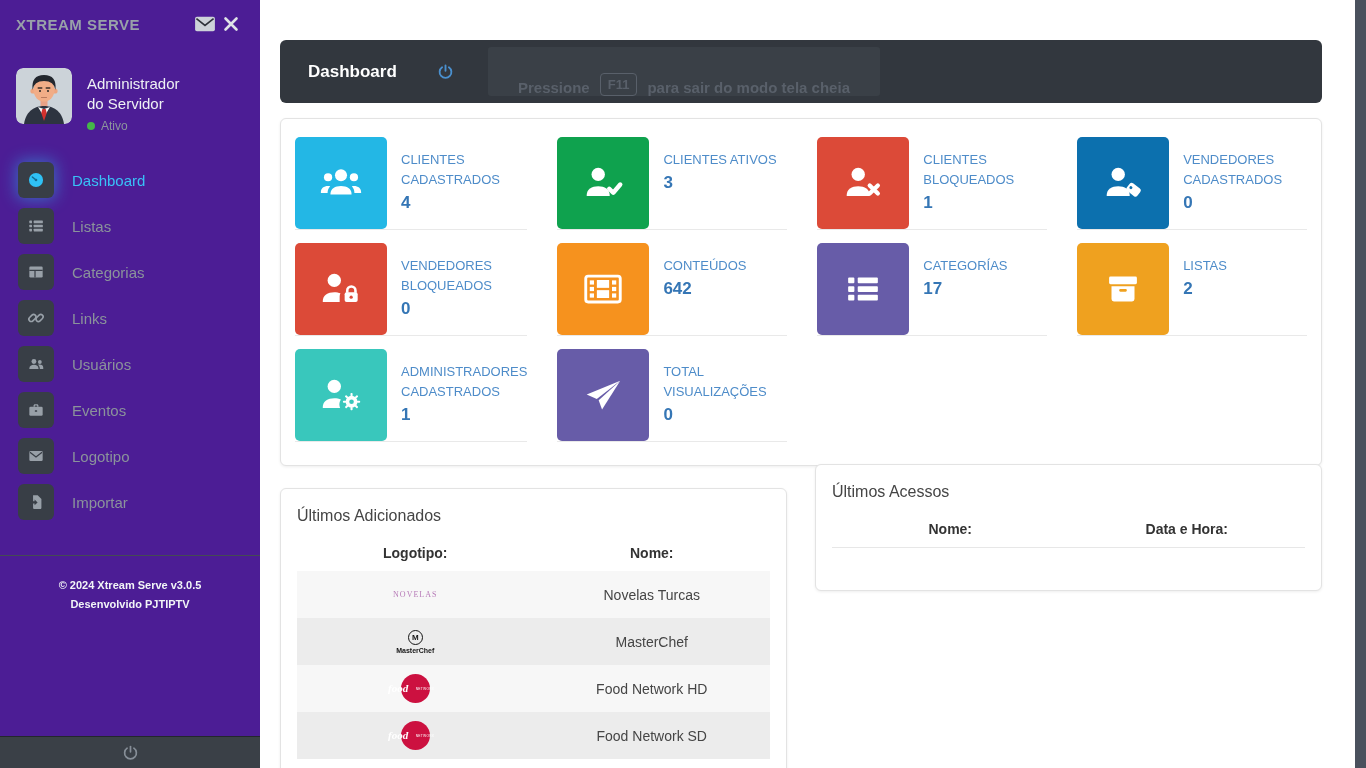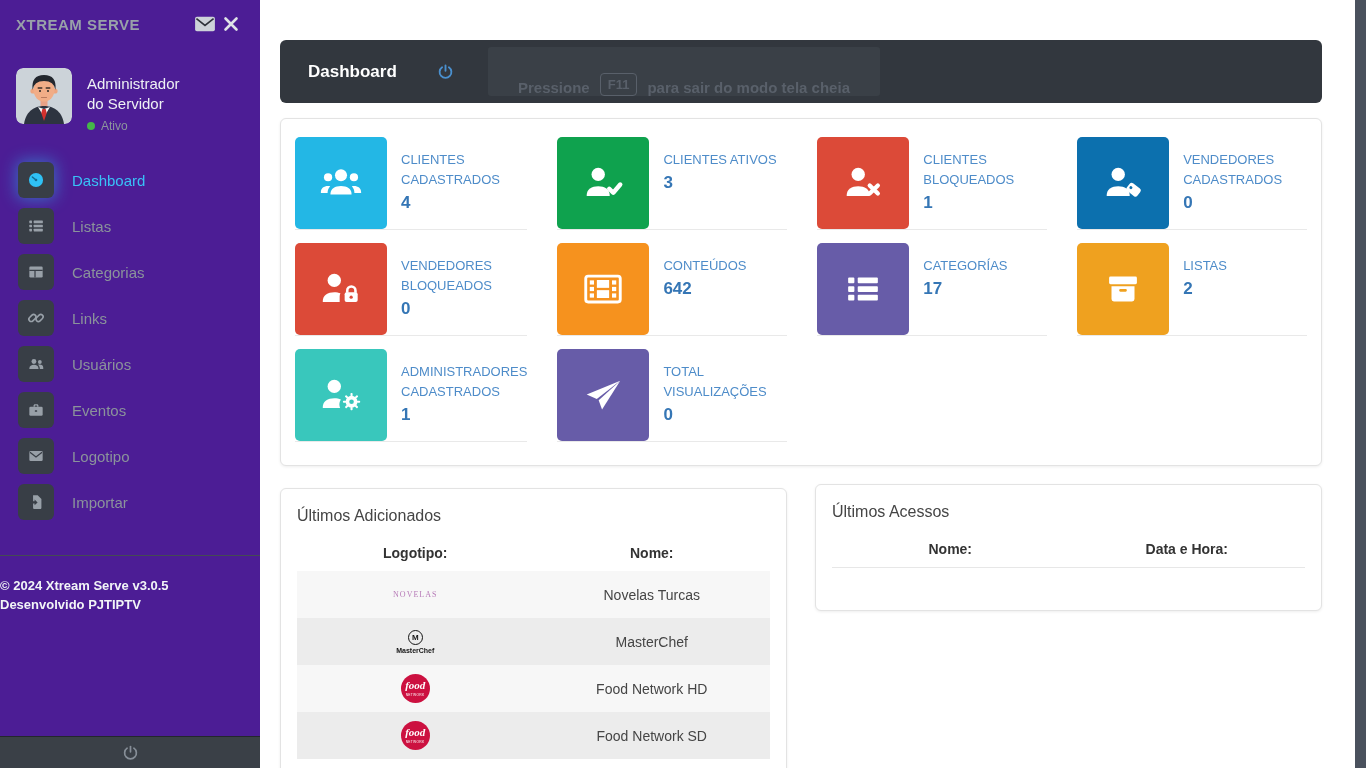--- a/index.html
+++ b/index.html
@@ -19,21 +19,21 @@
   .user-name{color:#eef1f4;font-size:15px;line-height:20px}
   .user-status{margin-top:5px;font-size:12px;color:#8d959d;display:flex;align-items:center;gap:6px}
   .dot{width:8px;height:8px;border-radius:50%;background:#45b649;display:inline-block}
   .menu{padding-top:16px}
   .menu-item{height:46px;display:flex;align-items:center;padding:0 16px 0 18px;cursor:pointer}
   .mi-icon{width:36px;height:36px;border-radius:6px;background:#383e46;display:flex;align-items:center;justify-content:center;flex:none}
   .mi-label{margin-left:18px;font-size:15px;color:#8b939b}
   .menu-item.active .mi-icon{box-shadow:0 0 16px 2px rgba(41,194,247,.45)}
   .menu-item.active .mi-label{color:#39c2f7}
   .side-divider{border-top:1px solid #454b53;margin-top:30px}
-  .side-footer{padding-top:20px;text-align:left;color:#f2f5f7;font-size:13px;font-weight:bold;line-height:19px}
+  .side-footer{padding-top:20px;text-align:center;color:#f2f5f7;font-size:11px;font-weight:bold;line-height:19px}
   .power-bar{position:absolute;left:0;bottom:0;width:260px;height:31px;background:#3a4047;
     border-top:1px solid #23272d;display:flex;align-items:center;justify-content:center;cursor:pointer;color:#868e97}
   
   .scrollbar{position:absolute;right:0;top:0;width:11px;height:768px;background:#4a515d}
   
   .topbar{position:absolute;left:280px;top:40px;width:1042px;height:63px;background:#32373e;border-radius:6px;
     display:flex;align-items:center;padding:0 28px;box-sizing:border-box}
   .topbar-title{color:#ffffff;font-size:17px;font-weight:bold}
   .topbar-power{margin-left:40px;color:#4a90cf;display:flex;align-items:center;cursor:pointer}
   .fs-notice{position:absolute;left:208px;top:7px;width:392px;height:49px;background:#3a4047;border-radius:3px;
@@ -46,35 +46,35 @@
   .stat-card{height:92px;display:flex;border-bottom:1px solid #e9e9e9;cursor:pointer}
   .stat-icon{width:92px;height:92px;border-radius:5px;flex:none;display:flex;align-items:center;justify-content:center}
   .stat-icon .hole{fill:var(--hole,#888)}
   .stat-text{padding:13px 0 0 14px;min-width:0}
   .stat-label{color:#4e8cc9;font-size:13px;line-height:20px;max-width:128px}
   .stat-value{color:#3576b5;font-size:17px;font-weight:bold;margin-top:3px}
   
   .panel{position:absolute;background:#fff;border:1px solid #e3e3e3;border-radius:6px;
     box-shadow:0 1px 3px rgba(0,0,0,.07);box-sizing:border-box;padding:18px 16px 0}
   .left-panel{left:280px;top:488px;width:507px;height:312px}
-  .right-panel{left:815px;top:484px;width:507px;height:127px}
+  .right-panel{left:815px;top:464px;width:507px;height:127px}
   .panel-title{text-align:left;font-size:16px;color:#454545}
   .col-heads{display:flex;margin-top:20px;padding-bottom:10px}
   .col-h{flex:1;text-align:center;font-weight:bold;font-size:14px;color:#333}
   .rule{border-top:1px solid #e7e7e7}
   .t-row{display:flex;align-items:center;height:47px}
   .t-row.odd{background:#f7f7f7}
   .t-row.even{background:#ececec}
   .t-cell{flex:1;display:flex;align-items:center;justify-content:center;font-size:14px;color:#454545}
   
   .logo-novelas{font-family:"Liberation Serif",serif;font-size:8px;color:#b77bb8;letter-spacing:1px}
   .logo-mc{display:flex;flex-direction:column;align-items:center;color:#141414}
   .mc-ring{width:15px;height:15px;border:1.5px solid #141414;border-radius:50%;display:flex;align-items:center;justify-content:center;font-size:8px;font-weight:bold;box-sizing:border-box}
   .mc-name{font-size:7px;font-weight:bold;margin-top:2px}
-  .logo-food{width:29px;height:29px;border-radius:50%;background:#cc1140;color:#fff;display:flex;flex-direction:column;align-items:center;justify-content:center;line-height:1}
+  .logo-food{width:29px;height:29px;border-radius:50%;background:#cc1140;color:#fff;display:flex;flex-direction:row;align-items:center;justify-content:center;line-height:1}
   .food-word{font-style:italic;font-weight:bold;font-size:11px;font-family:"Liberation Serif",serif}
   .food-sub{font-size:6px;transform:scale(.55);letter-spacing:.5px;text-transform:uppercase;margin-top:1px}
 </style>
 </head>
 <body>
 
 <div class="sidebar">
   <div class="brand-row">
     <span class="brand">XTREAM SERVE</span>
     <span class="brand-ico">

